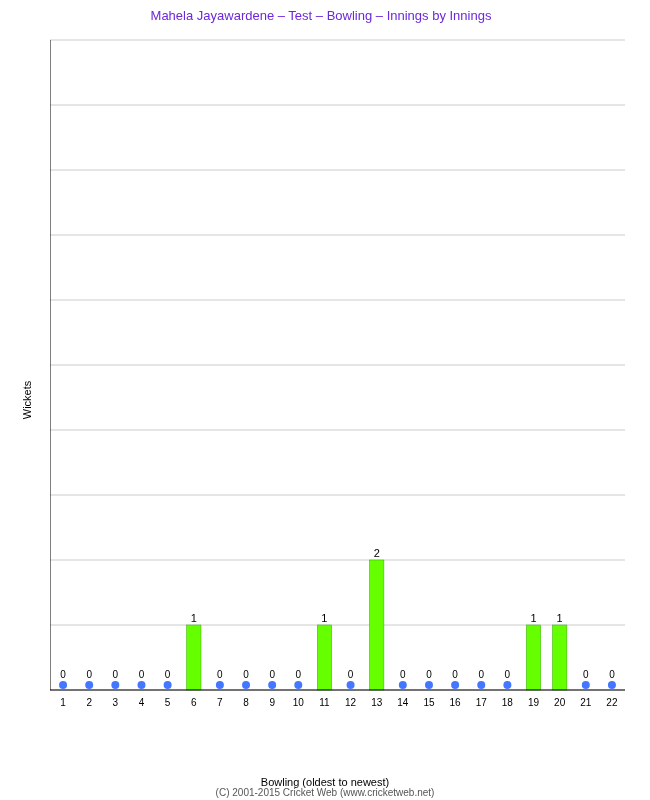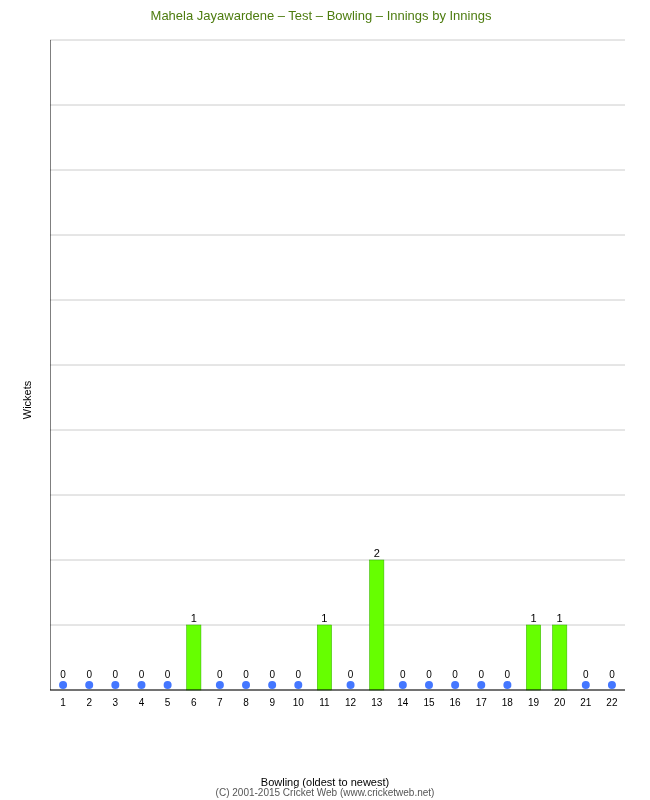--- a/index.html
+++ b/index.html
@@ -14,21 +14,21 @@
     .chart-container {
       width: 650px;
       height: 800px;
       position: relative;
       background: #fff;
     }
     .chart-title {
       text-align: center;
       font-size: 13px;
       padding: 8px 8px 4px 0;
-      color: #4d7c0f;
+      color: #6d28d9;
     }
     .chart-area {
       position: absolute;
       left: 50px;
       right: 15px;
       top: 35px;
       bottom: 70px;
     }
     .y-axis-label {
       position: absolute;

